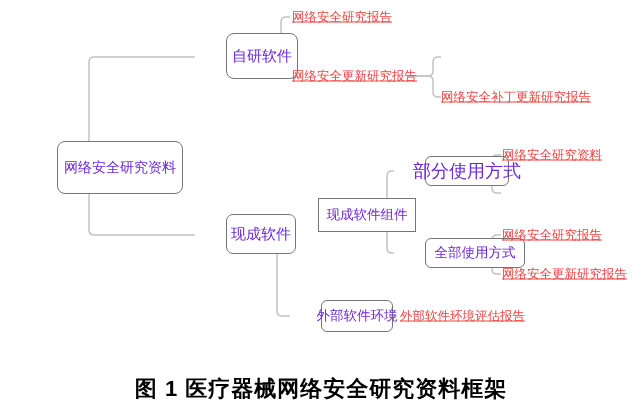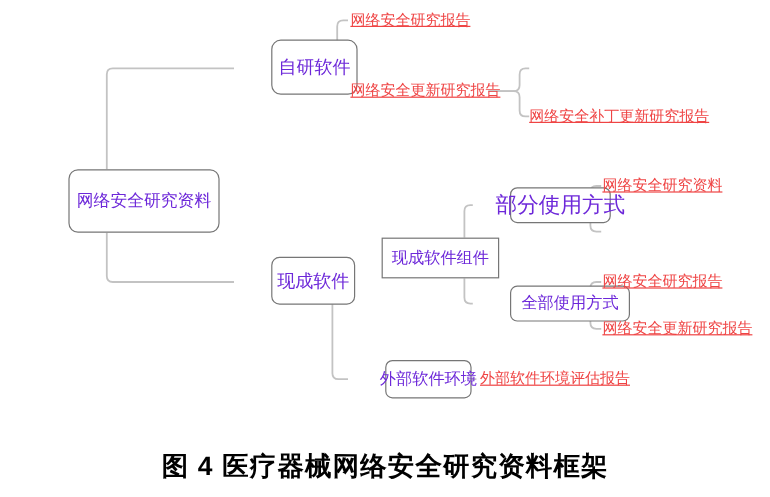--- a/index.html
+++ b/index.html
@@ -107,15 +107,15 @@
   <div class="node-box" id="n-full">全部使用方式</div>
 
   <div class="leaf" id="l-furep">网络安全研究报告</div>
 
   <div class="leaf" id="l-fuupd">网络安全更新研究报告</div>
 
   <div class="node-box" id="n-extenv">外部软件环境</div>
 
   <div class="leaf" id="l-extrep">外部软件环境评估报告</div>
 
-  <div class="caption">图 4 医疗器械网络安全研究资料框架</div>
+  <div class="caption">图 1 医疗器械网络安全研究资料框架</div>
 
 </div>
 
 </body></html>

